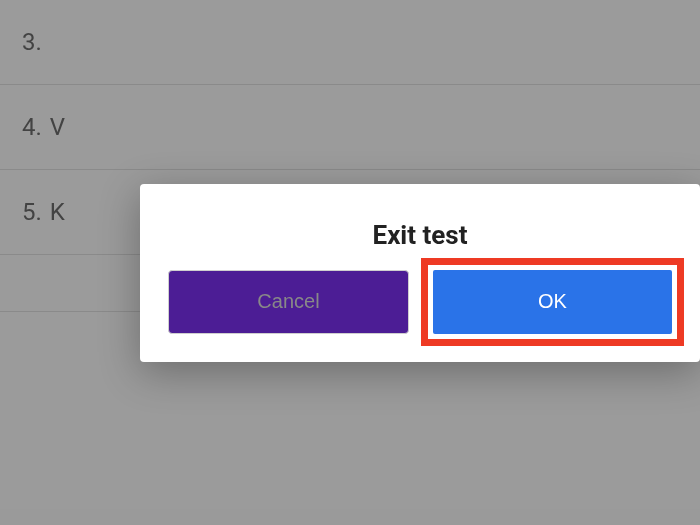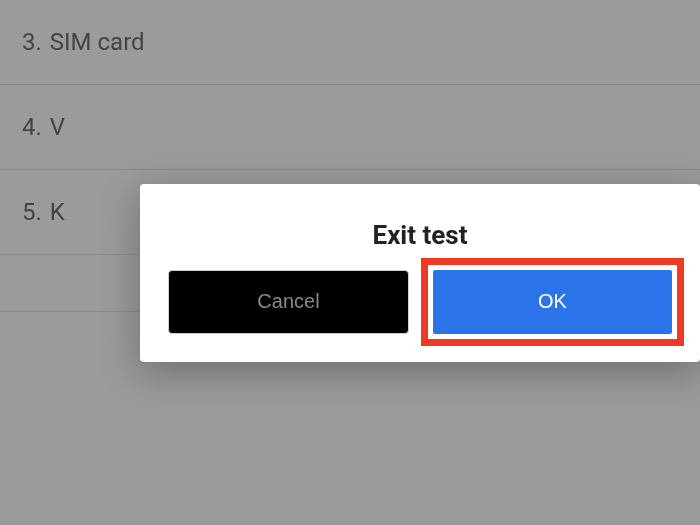--- a/index.html
+++ b/index.html
@@ -75,21 +75,21 @@
       flex: 1;
       height: 64px;
       border-radius: 4px;
       font-size: 20px;
       cursor: pointer;
       display: flex;
       align-items: center;
       justify-content: center;
     }
     .btn-cancel {
-      background: #000000;
+      background: #4c1d95;
       border: 1px solid #cfcfcf;
       color: #888;
     }
     .btn-ok {
       background: #2a73e8;
       border: none;
       color: #ffffff;
       width: 100%;
       height: 100%;
       font-size: 20px;
@@ -113,21 +113,20 @@
       border: 7px solid #ee3a24;
       pointer-events: none;
     }
   </style>
 </head>
 <body>
 
 <div class="background-list">
   <div class="list-item">
     <span class="num">3.</span>
-    <span>SIM card</span>
   </div>
   <div class="list-item">
     <span class="num">4.</span>
     <span>V</span>
   </div>
   <div class="list-item">
     <span class="num">5.</span>
     <span>K</span>
   </div>
   <div class="list-item"></div>

